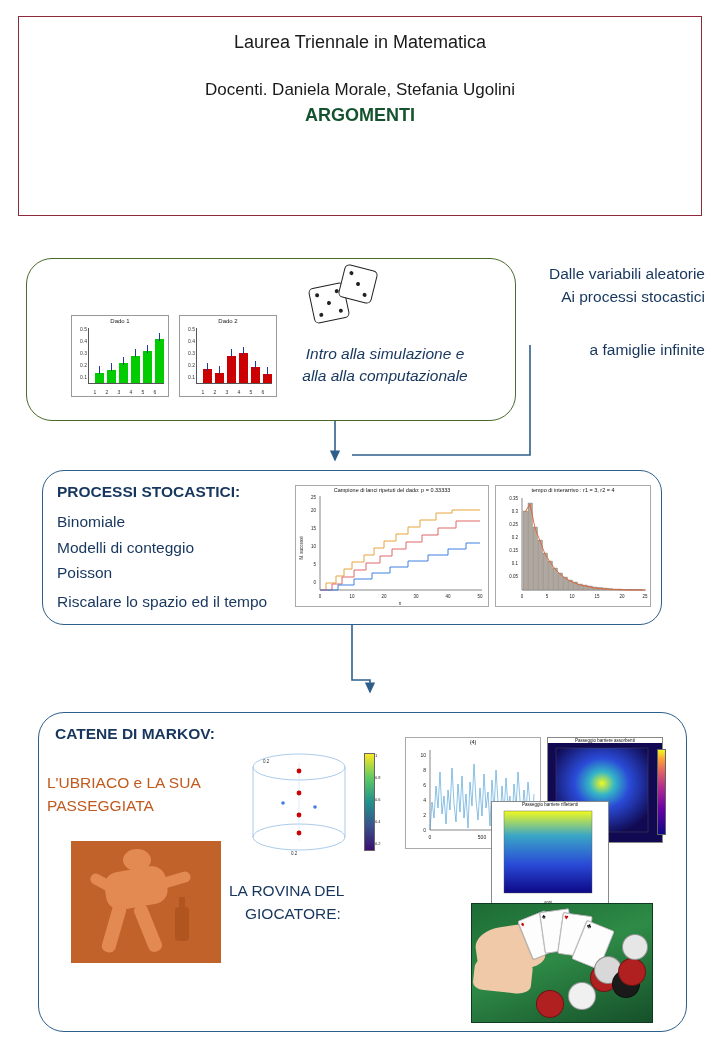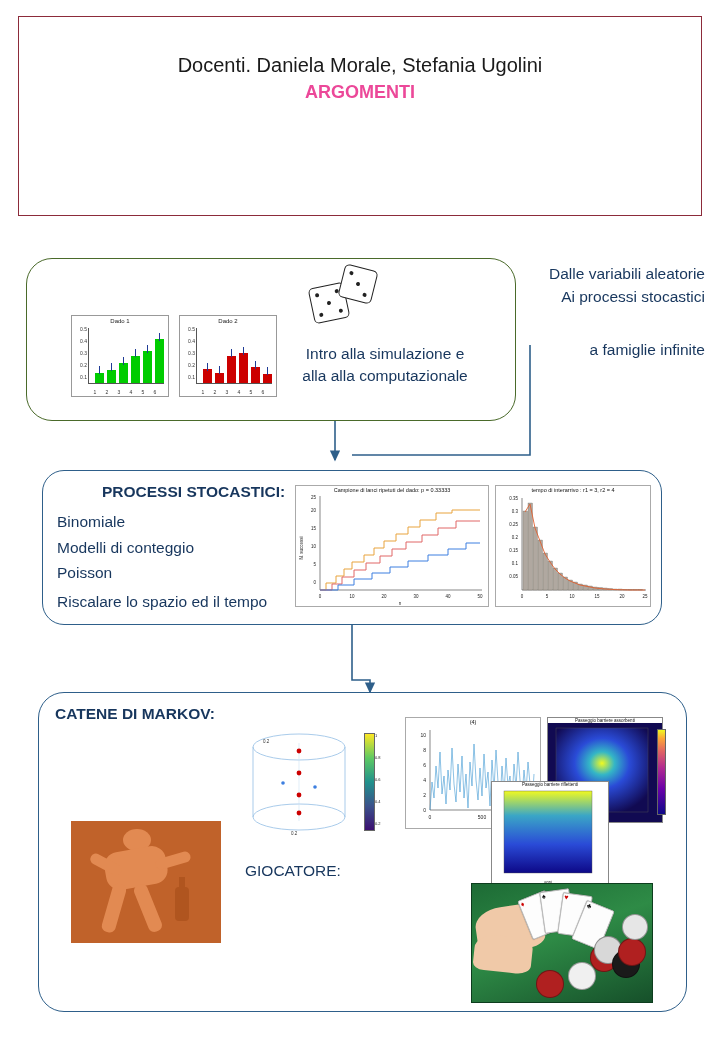--- a/index.html
+++ b/index.html
@@ -34,29 +34,29 @@
     line-height: 1.5;
   }
   .header-title {
     font-size: 19px;
     font-weight: bold;
     color: #c00000;
     margin-top: 18px;
     margin-bottom: 18px;
   }
   .header-teachers {
-    font-size: 20px;
+    font-size: 17px;
     color: #1a1a1a;
     margin-top: 22px;
     line-height: 1.45;
   }
   .header-argomenti {
     font-size: 18px;
     font-weight: bold;
-    color: #ec4899;
+    color: #14532d;
     margin-top: 2px;
   }
 
   
   .rbox {
     position: absolute;
     box-sizing: border-box;
     background: #ffffff;
   }
 
@@ -79,20 +79,21 @@
   }
   .dado-caption {
     position: absolute;
     left: 238px;
     top: 84px;
     width: 240px;
     font-size: 15.5px;
     color: #17365d;
     line-height: 1.45;
     text-align: center;
+    font-style: italic;
   }
 
   
   .side-text {
     position: absolute;
     color: #17365d;
     font-size: 15.5px;
     line-height: 1.5;
     text-align: right;
   }
@@ -108,42 +109,41 @@
     border: 1.6px solid #2e5f8a;
     border-radius: 22px;
   }
   .proc-heading {
     position: absolute;
     left: 14px;
     top: 12px;
     font-size: 15.5px;
     font-weight: bold;
     color: #17365d;
-    margin-left: 45px;
   }
   .proc-list {
     position: absolute;
     left: 14px;
     top: 38px;
     font-size: 15.5px;
     color: #17365d;
     line-height: 1.65;
   }
   .proc-last {
     position: absolute;
     left: 14px;
     top: 122px;
     font-size: 15.5px;
     color: #17365d;
   }
 
   
   #markov-box {
     left: 38px;
-    top: 692px;
+    top: 712px;
     width: 649px;
     height: 320px;
     border: 1.6px solid #2e5f8a;
     border-radius: 26px;
   }
   .markov-heading {
     position: absolute;
     left: 16px;
     top: 12px;
     font-size: 15.5px;
@@ -352,20 +352,21 @@
   .tick-lab {
     position: absolute;
     font-size: 4px;
     color: #222;
   }
 </style>
 </head>
 <body>
 
 <div class="header-box">
+  <div class="header-line">Laurea Triennale in Matematica</div>
   <div class="header-teachers">Docenti. Daniela Morale, Stefania Ugolini</div>
   <div class="header-argomenti">ARGOMENTI</div>
 </div>
 
 <svg class="arrow-layer">
   <defs>
     <marker id="ah" markerWidth="9" markerHeight="9" refX="6" refY="3.2" orient="auto">
       <path d="M0,0 L7,3.2 L0,6.4 z" fill="#2e5f8a"></path>
     </marker>
   </defs>
@@ -545,20 +546,24 @@
         <rect x="142" y="103.6" width="4.5" height="0.4"></rect>
       </g>
       <polyline fill="none" stroke="#e06030" stroke-width="0.9" points="29,26 34,18 39,42 44,55 49,68 54,76 59,83 64,88 69,92 74,95 79,97 84,99 89,100 94,101 99,102 109,103 119,103.6 134,104 149,104"></polyline>
     </svg>
   </div>
 </div>
 
 <div class="rbox" id="markov-box">
   <div class="markov-heading">CATENE DI MARKOV:</div>
 
+  <div class="markov-ubriaco">
+    <div>L'UBRIACO e LA SUA</div>
+    <div>PASSEGGIATA</div>
+  </div>
 
   <div class="drunk-img">
     <div class="drunk-fig" style="left:52px; top:8px; width:28px; height:22px; border-radius:50%;"></div>
     <div class="drunk-fig" style="left:34px; top:28px; width:62px; height:38px; border-radius:14px; transform:rotate(-10deg);"></div>
     <div class="drunk-fig" style="left:18px; top:38px; width:34px; height:11px; border-radius:6px; transform:rotate(28deg);"></div>
     <div class="drunk-fig" style="left:84px; top:34px; width:36px; height:11px; border-radius:6px; transform:rotate(-16deg);"></div>
     <div class="drunk-fig" style="left:36px; top:62px; width:14px; height:50px; border-radius:6px; transform:rotate(16deg);"></div>
     <div class="drunk-fig" style="left:70px; top:62px; width:14px; height:50px; border-radius:6px; transform:rotate(-22deg);"></div>
     <div class="drunk-fig" style="left:104px; top:66px; width:14px; height:34px; border-radius:4px; background:#b0551f;"></div>
     <div class="drunk-fig" style="left:108px; top:56px; width:6px; height:12px; background:#b0551f;"></div>
@@ -633,20 +638,21 @@
           <stop offset="100%" stop-color="#f0f921"></stop>
         </linearGradient>
       </defs>
       <rect x="12" y="2" width="88" height="82" fill="url(#hm2)"></rect>
       <rect x="12" y="2" width="88" height="82" fill="none" stroke="#555" stroke-width="0.4"></rect>
       <text x="56" y="94" font-size="4" text-anchor="middle" fill="#222">anni</text>
     </svg>
   </div>
 
   <div class="markov-rovina">
+    <div>LA ROVINA DEL</div>
     <div class="l2">GIOCATORE:</div>
   </div>
 
   <div class="cards-img">
     <div class="hand" style="left:4px; top:22px; width:68px; height:44px; transform:rotate(-8deg);"></div>
     <div class="hand" style="left:2px; top:52px; width:58px; height:36px; transform:rotate(6deg);"></div>
     <div class="card" style="left:52px; top:10px; width:28px; height:40px; transform:rotate(-22deg);">
       <div class="suit" style="color:#c00;">♦</div>
     </div>
     <div class="card" style="left:70px; top:6px; width:28px; height:40px; transform:rotate(-8deg);">

